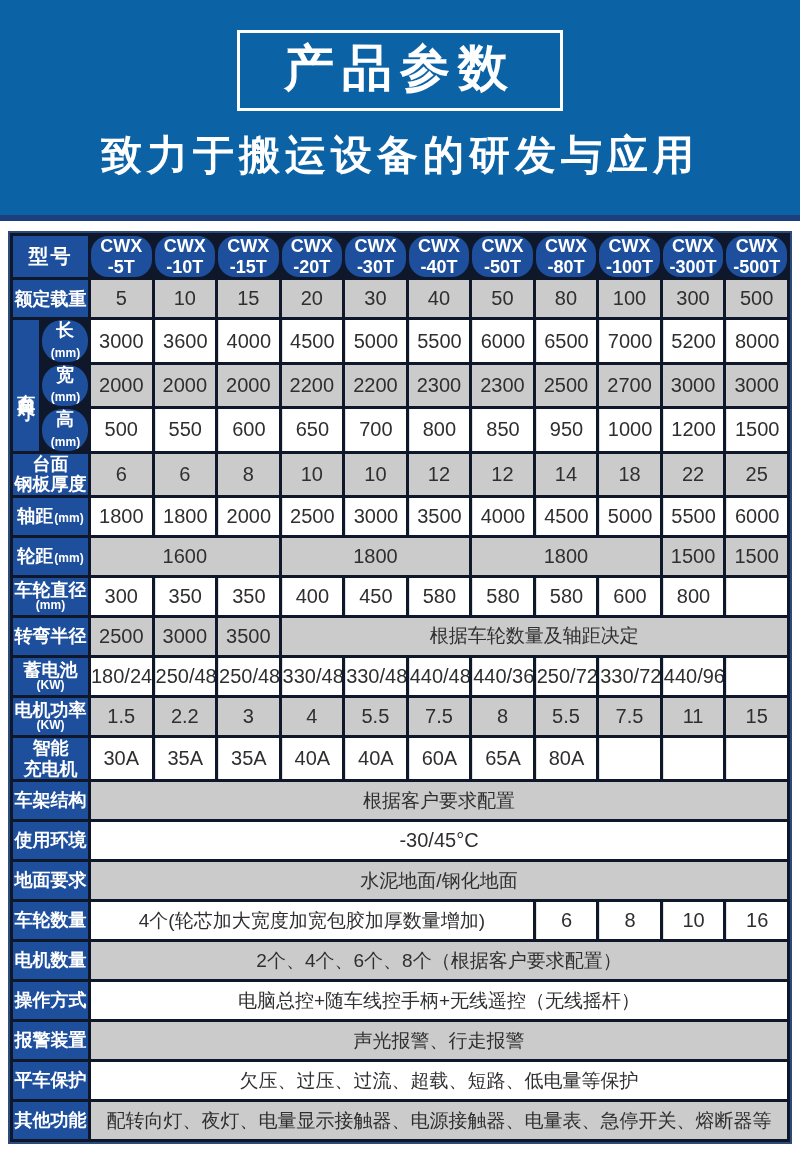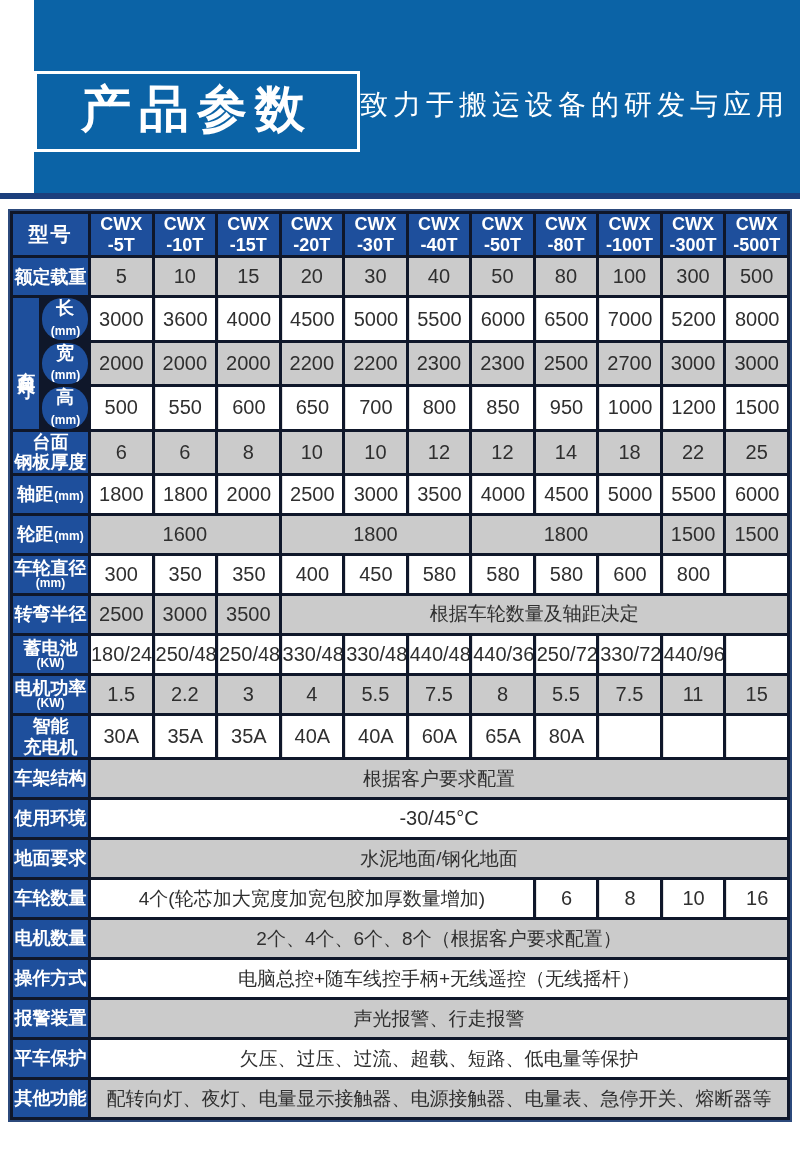--- a/index.html
+++ b/index.html
@@ -12,52 +12,52 @@
     --white-divider:#e0e0e0;
   }
   html,body{margin:0;padding:0;}
   body{
     width:800px;height:1157px;background:#ffffff;
     font-family:"Liberation Sans",sans-serif;
     overflow:hidden;
   }
   
   .banner{
-    height:193px;background:var(--banner-blue);
-    display:flex;flex-direction:row;align-items:center;margin-left:34px;
+    height:215px;background:var(--banner-blue);
+    display:flex;flex-direction:column;align-items:center;
   }
   .title-box{
     margin-top:30px;border:3px solid #ffffff;
     padding:8px 44px 12px;
   }
   .title{
     margin:0;color:#ffffff;font-size:50px;font-weight:bold;
     letter-spacing:8px;line-height:1.1;white-space:nowrap;
   }
   .subtitle{
-    margin-top:17px;color:#ffffff;font-size:28px;font-weight:normal;
+    margin-top:17px;color:#ffffff;font-size:41px;font-weight:bold;
     letter-spacing:5px;white-space:nowrap;
   }
   .banner-stripe{height:6px;background:var(--navy-stripe);}
   
   table.spec{
     width:784px;margin:10px 8px 0;
     border-collapse:separate;border-spacing:3px;
     table-layout:fixed;background:#0f172a;
     border:2px solid var(--table-border);
   }
   td,th{
     height:37px;padding:0;text-align:center;vertical-align:middle;
     overflow:hidden;
   }
   th.model,th.label,td.label,td.vlabel,td.sublabel{
     background:var(--cell-blue);color:#ffffff;font-weight:bold;
     white-space:pre-line;line-height:1.15;
   }
-  th.model{font-size:18px;}
+  th.model{font-size:18px;border-radius:17px;}
   th.label{font-size:20px;letter-spacing:2px;}
   td.label{font-size:18px;}
   td.sublabel{font-size:18px;border-radius:20px;}
   td.vlabel{
     writing-mode:vertical-lr;text-orientation:upright;
     font-size:18px;letter-spacing:3px;
   }
   .unit{font-size:12px;font-weight:bold;margin-left:1px;}
   .unit-block{display:block;margin:-1px 0 0;letter-spacing:0;}
   td.cell{font-size:20px;color:var(--text-dark);}

